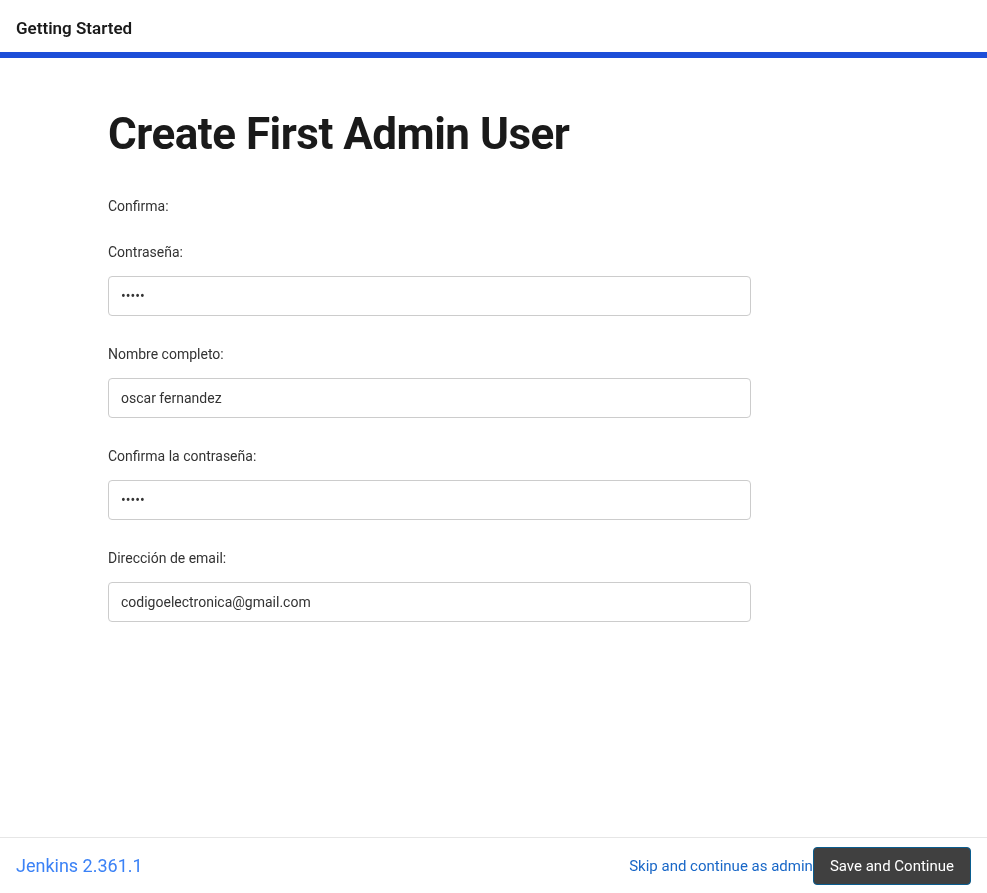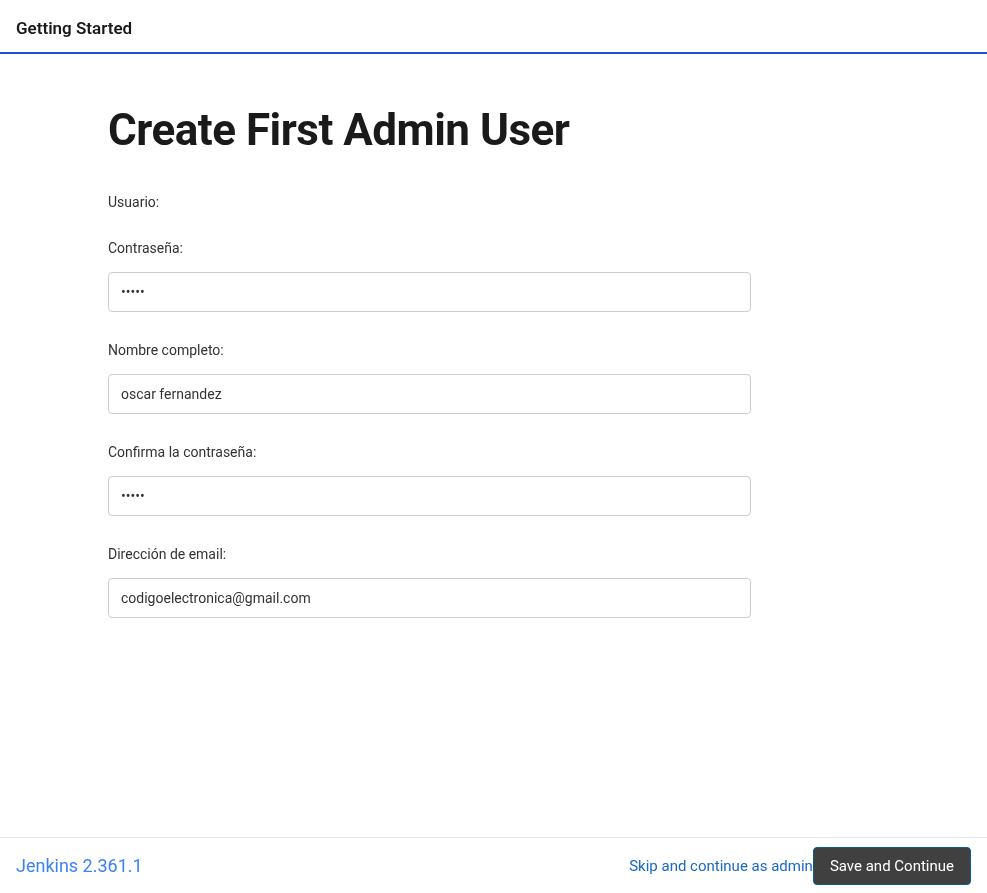--- a/index.html
+++ b/index.html
@@ -10,21 +10,21 @@
     body {
       font-family: -apple-system, BlinkMacSystemFont, "Segoe UI", Roboto, "Helvetica Neue", Arial, sans-serif;
       width: 987px;
       height: 893px;
       background: #ffffff;
       position: relative;
       overflow: hidden;
     }
     .header {
       padding: 18px 16px 14px 16px;
-      border-bottom: 2px solid #1d4ed8;
+      border-bottom: 6px solid #1d4ed8;
     }
     .header-title {
       font-size: 17px;
       font-weight: 600;
       color: #1a1a1a;
     }
     .content {
       padding: 50px 0 0 108px;
       width: 860px;
     }
@@ -100,21 +100,21 @@
 <body>
 
 <div class="header">
   <div class="header-title">Getting Started</div>
 </div>
 
 <div class="content">
   <h1 class="page-title">Create First Admin User</h1>
 
   <div class="form-group">
-    <label class="form-label">Usuario:</label>
+    <label class="form-label">Confirma:</label>
   </div>
 
   <div class="form-group">
     <label class="form-label">Contraseña:</label>
     <input type="password" class="form-input" value="•••••" style="">
   </div>
 
   <div class="form-group">
     <label class="form-label">Nombre completo:</label>
     <input type="text" class="form-input" value="oscar fernandez" style="">

